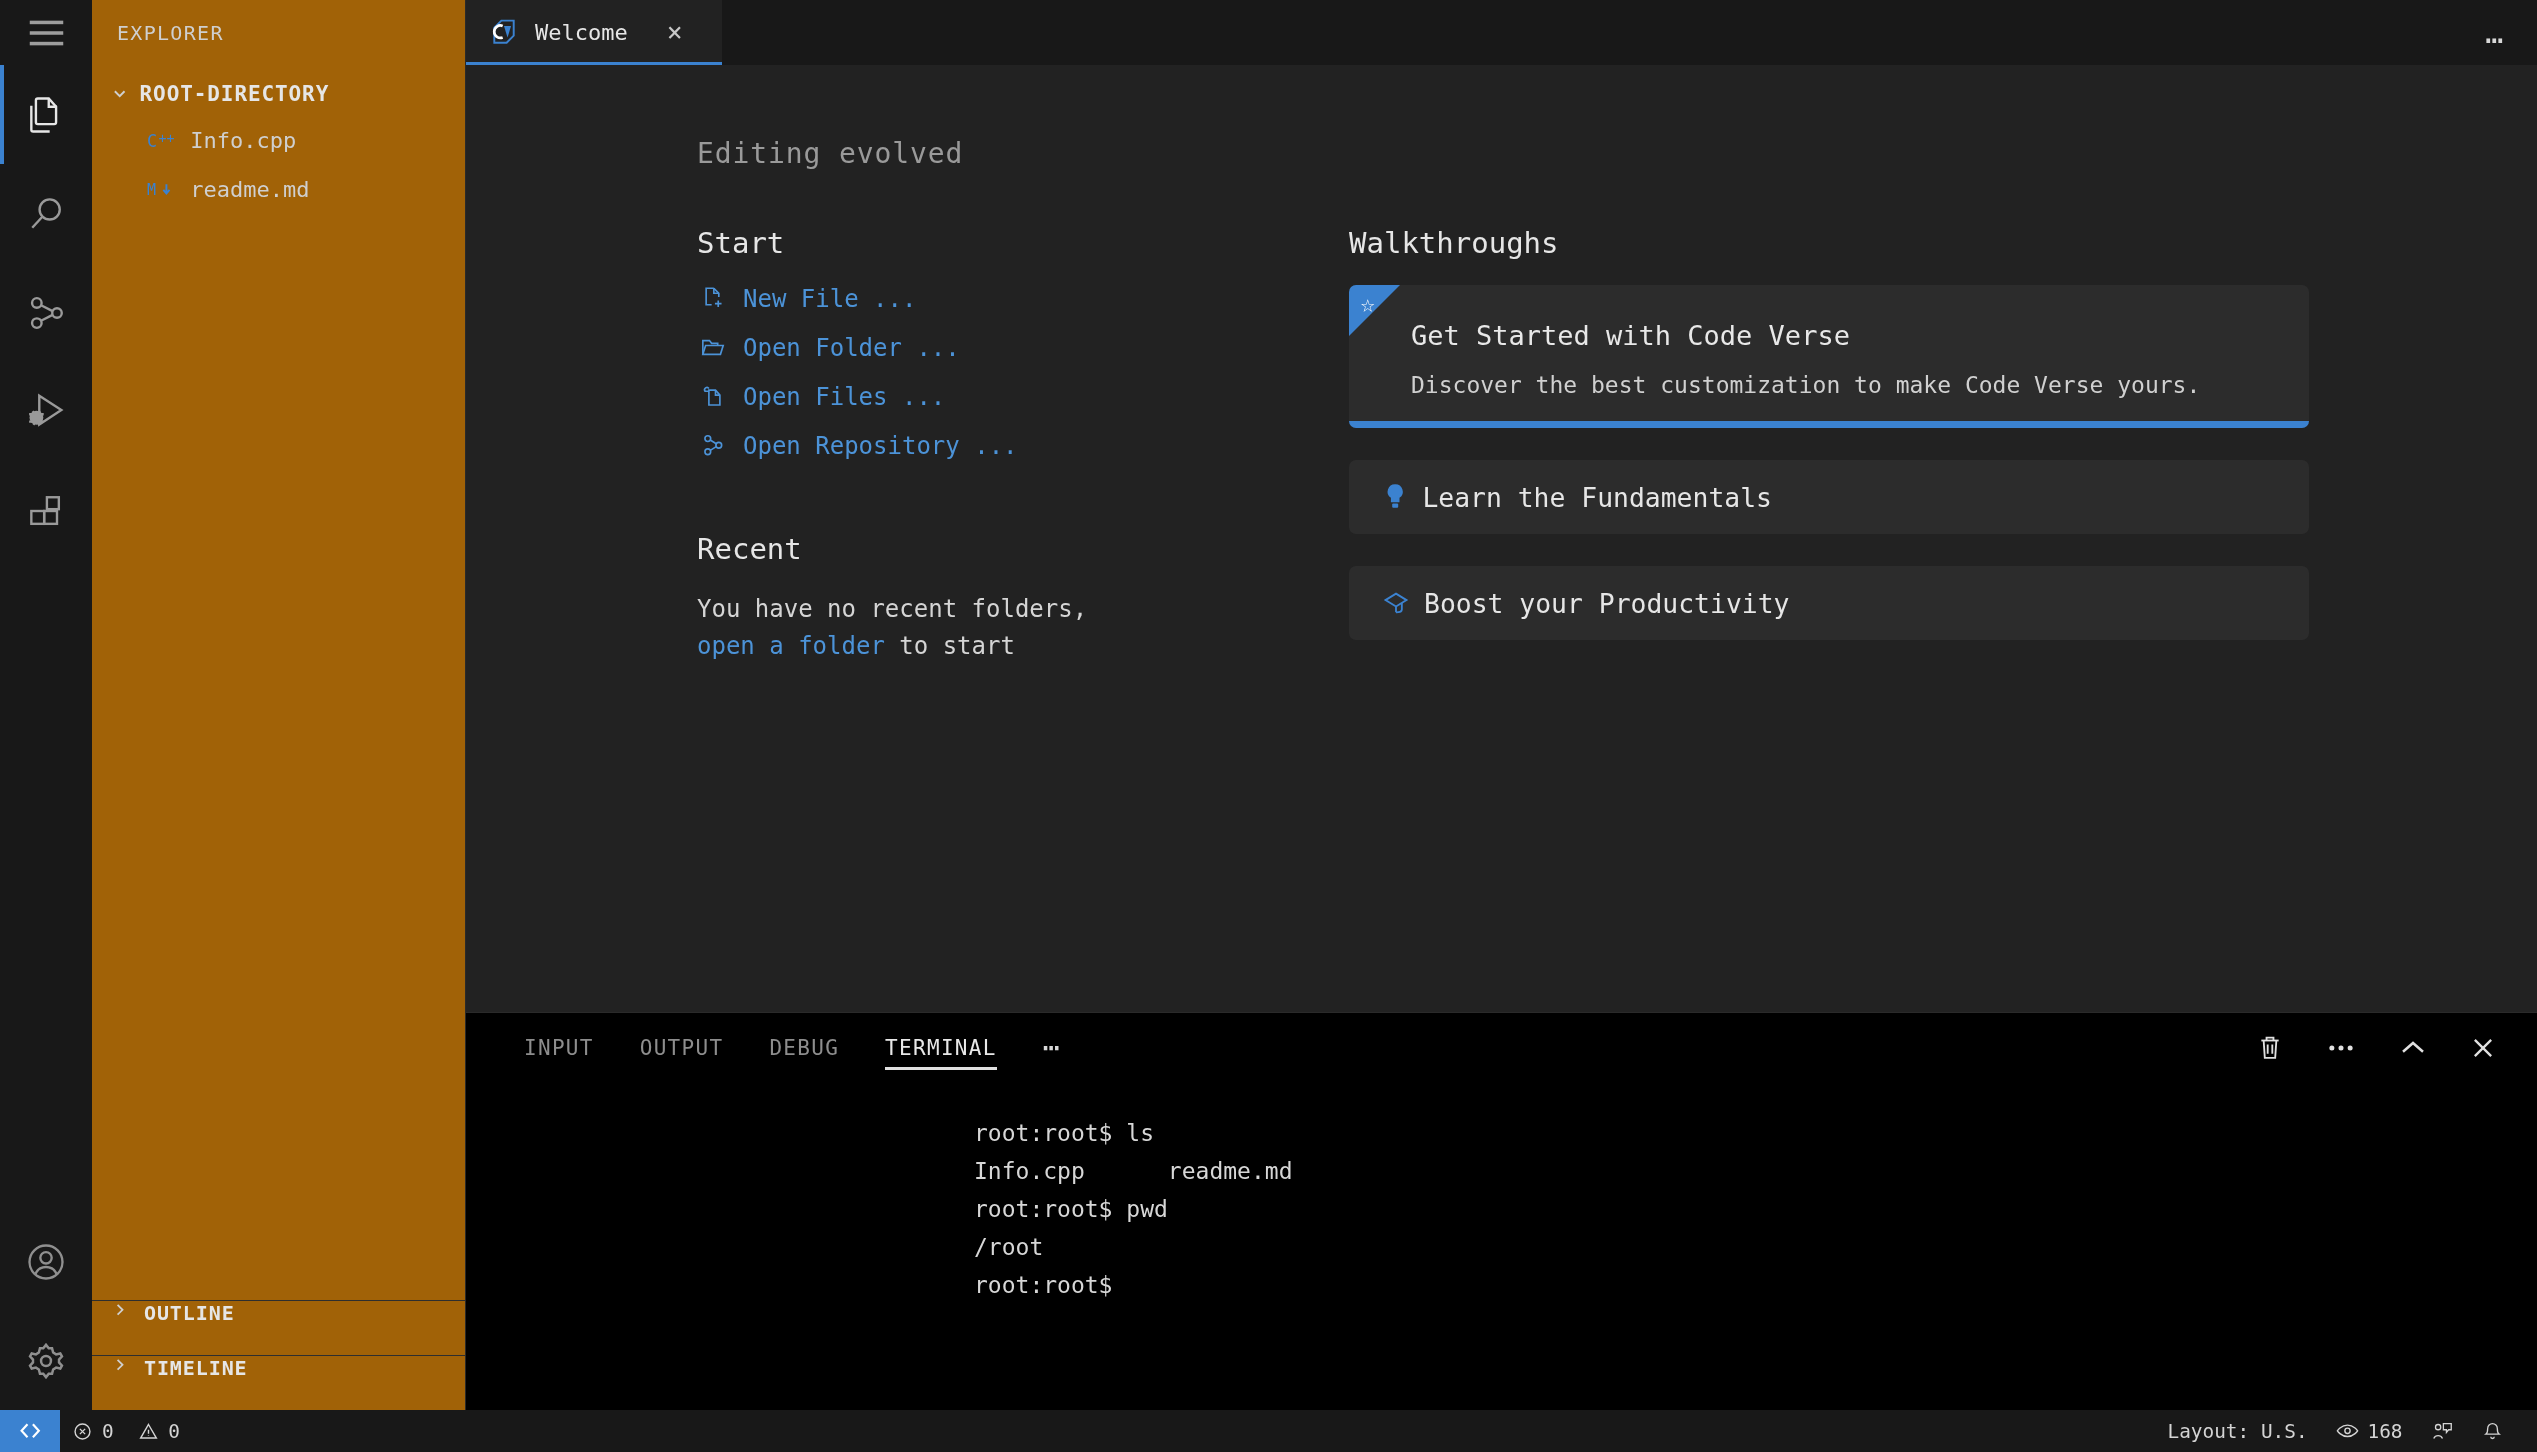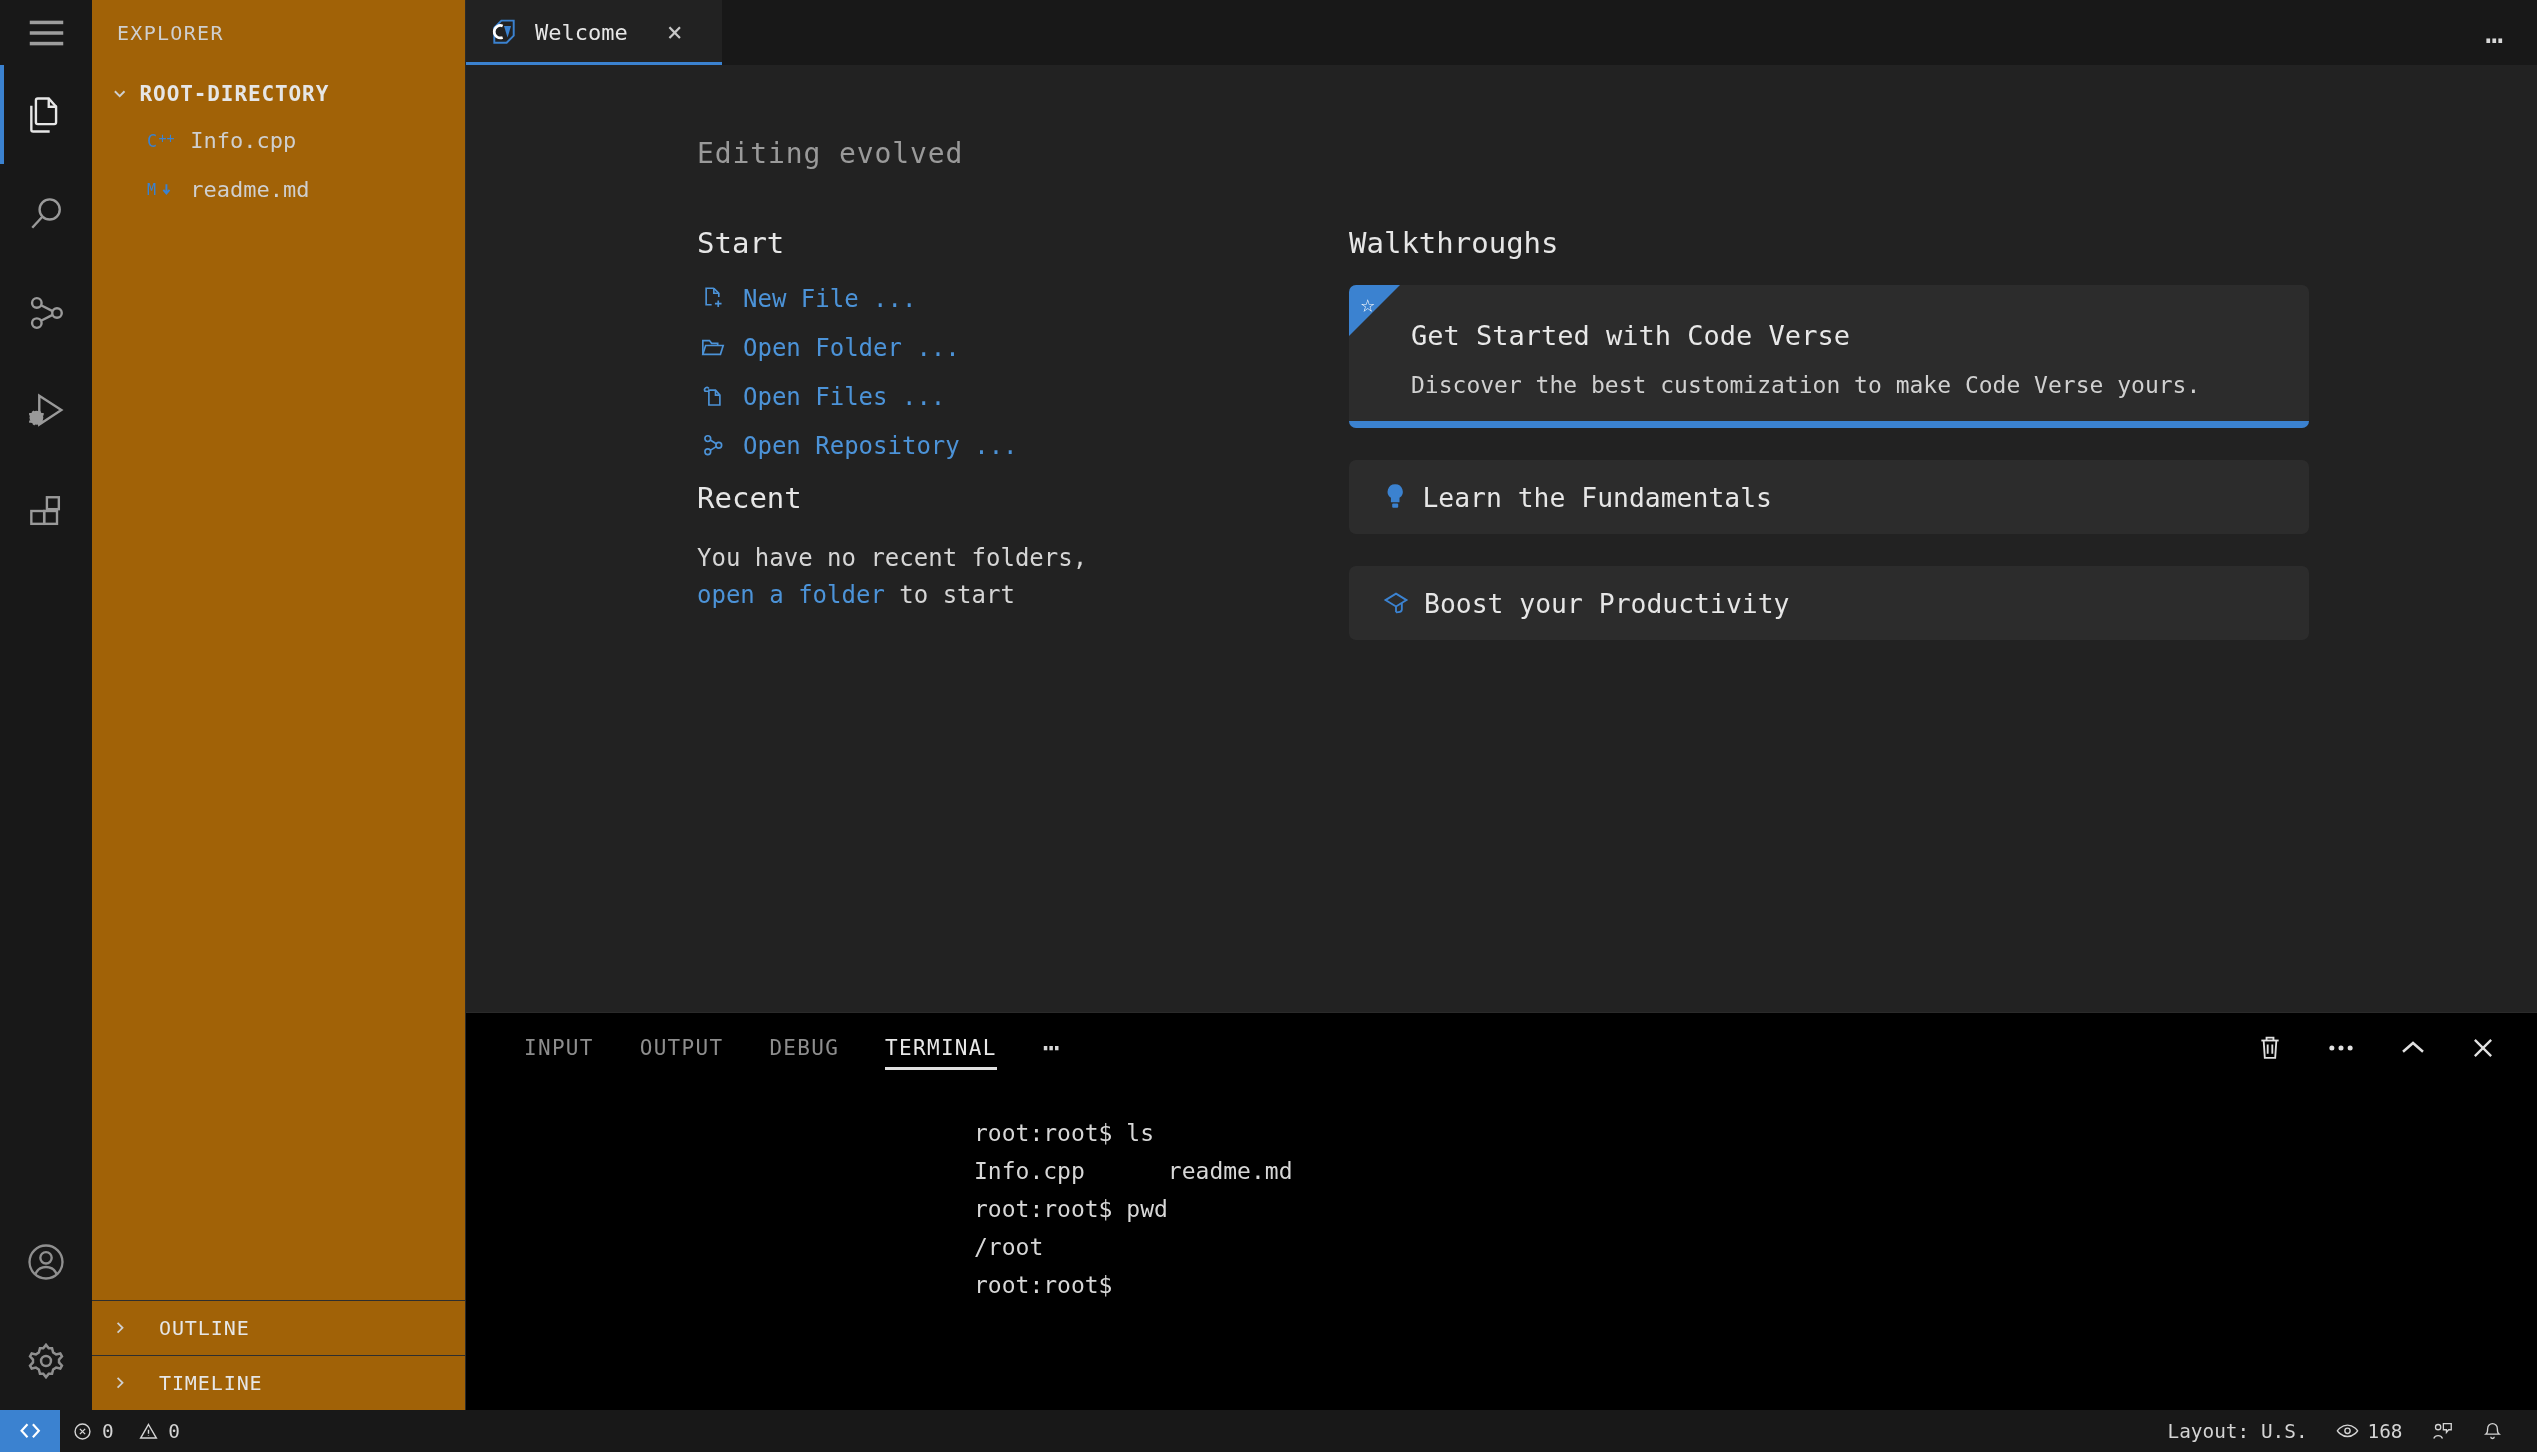--- a/index.html
+++ b/index.html
@@ -54,24 +54,24 @@
     color: #e6e6e6; font-size: 21px; font-weight: bold; letter-spacing: 0.9px;
   }
   .tree-file {
     display: flex; align-items: center; gap: 12.3px;
     height: 49px; padding-left: 53px;
     color: #cfcfcf; font-size: 22px;
   }
   .file-icon { width: 33px; display: flex; align-items: center; justify-content: center; }
   .side-sections { }
   .side-section {
-    height: 55px; display: flex; align-items: center; gap: 30px;
+    height: 55px; display: flex; gap: 15px;
     padding-left: 19.4px;
     border-top: 0.9px solid #2e2e2e;
-    color: #e6e6e6; font-size: 20px; font-weight: normal; letter-spacing: 0.9px;
+    color: #e6e6e6; font-size: 20px; font-weight: bold; letter-spacing: 0.9px;
   }
 
   
   .editor-col { flex: 1; display: flex; flex-direction: column; min-width: 0; background: #222222; }
   .tab-bar {
     height: 65px; background: #181818; display: flex; align-items: stretch;
     position: relative;
   }
   .tab {
     display: flex; align-items: center; gap: 16px;
@@ -97,21 +97,21 @@
   .wsub { color: #9a9a9a; font-size: 28px; margin-top: 19.4px; letter-spacing: 0.9px; }
   .wcols { display: flex; margin-top: 56px; }
   .wcol-left { width: 652px; flex: 0 0 652px; }
   .wcol-right { flex: 1; }
   .sec-head { color: #e6e6e6; font-size: 29px; margin-bottom: 25px; }
   .link-row {
     display: flex; align-items: flex-start; gap: 16px;
     height: 49px; color: #4c93d8; font-size: 24px;
   }
   .link-icon { width: 30px; display: flex; align-items: center; justify-content: center; }
-  .recent-head { }
+  .recent-head { margin-top: 51px; }
   .recent-text { color: #d5d5d5; font-size: 24px; line-height: 37px; margin-top: 5.3px; }
   .recent-link { color: #4c93d8; }
 
   .card {
     background: #2c2c2c; border-radius: 7px; position: relative;
     margin-bottom: 32px; overflow: hidden;
   }
   .card-featured { padding: 35px 39px 30px 62px; }
   .card-corner {
     position: absolute; left: 0; top: 0; width: 0; height: 0;

